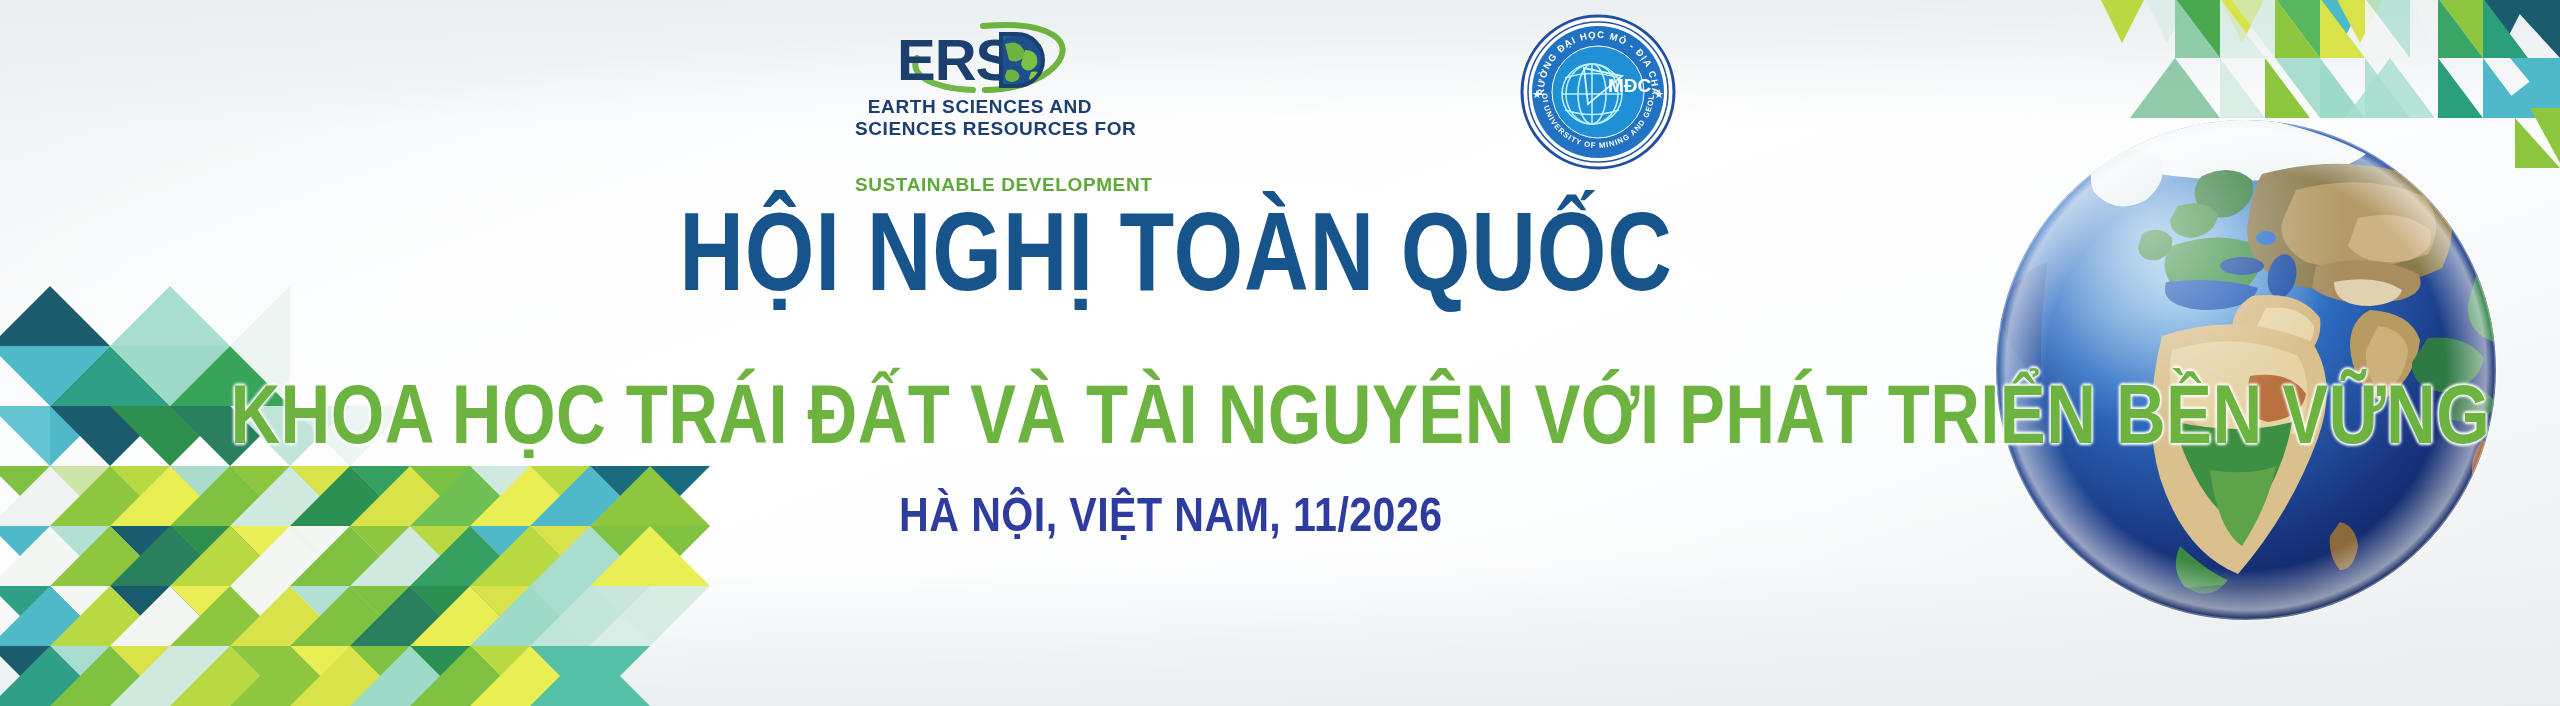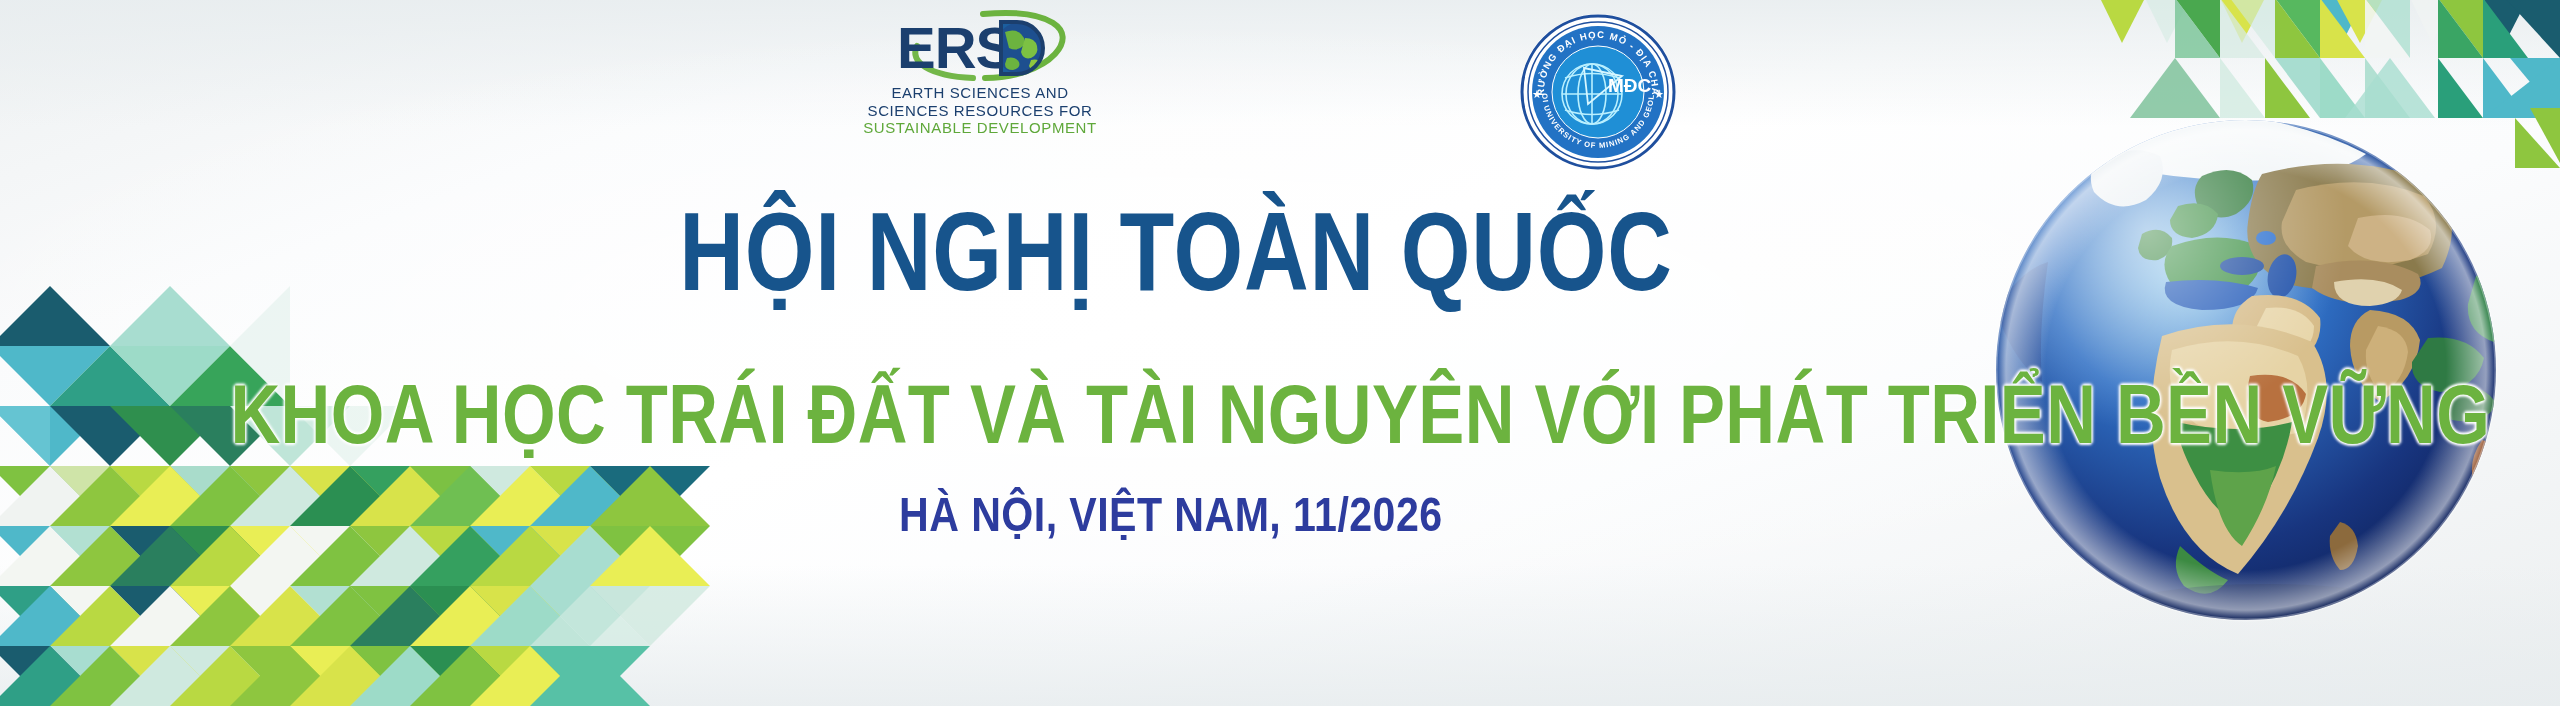--- a/index.html
+++ b/index.html
@@ -28,29 +28,29 @@
   }
 
   
   .mosaic{position:absolute;}
   #mosaic-bl{left:-10px;bottom:0;width:760px;height:420px;}
   #mosaic-tr{right:0;top:-2px;width:460px;height:210px;}
   .mosaic svg{display:block;width:100%;height:100%;}
 
   
   #logo-ersd{
-    position:absolute;left:855px;top:6px;width:250px;height:130px;
+    position:absolute;left:855px;top:18px;width:250px;height:130px;
     text-align:center;
   }
   #ersd-mark{width:250px;height:78px;display:block;}
   .ersd-line{
-    font-weight:normal;letter-spacing:.6px;line-height:1.18;
-    font-size:15px;color:#1b3f6e;white-space:nowrap;
-  }
-  .ersd-line.green{color:#5fa83a;}
+    font-weight:bold;letter-spacing:.6px;line-height:1.18;
+    font-size:19px;color:#1b3f6e;white-space:nowrap;
+  }
+  .ersd-line.green{color:#5fa83a;margin-top:33px;}
 
   #logo-humg{
     position:absolute;left:1518px;top:12px;width:160px;height:160px;
   }
   #logo-humg svg{display:block;width:160px;height:160px;}
 
   
   #globe-wrap{
     position:absolute;right:34px;top:70px;width:560px;height:636px;
     pointer-events:none;

